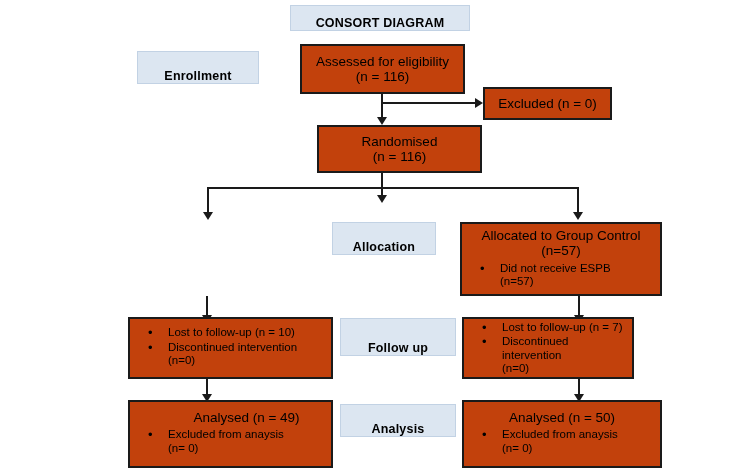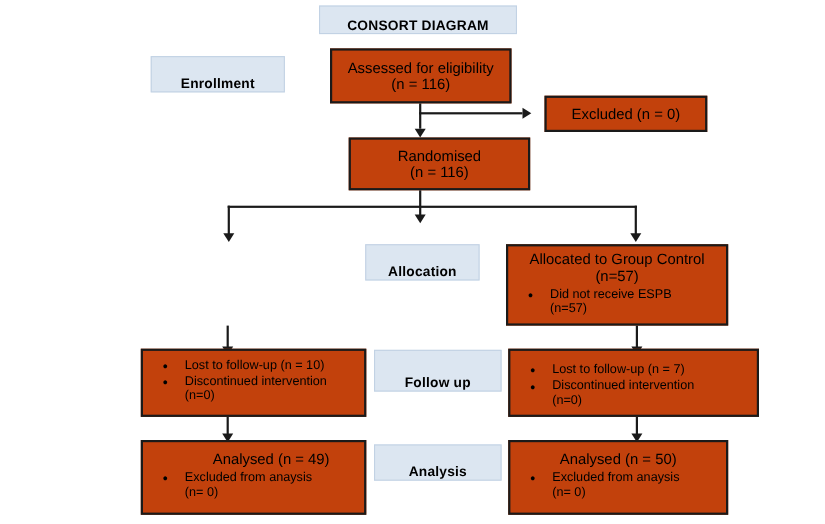--- a/index.html
+++ b/index.html
@@ -114,21 +114,21 @@
     <span>Enrollment</span>
   </div>
 
   <div class="box" style="left:300px; top:44px; width:165px; height:50px;">
     <div class="ctr">
       <span>Assessed for eligibility</span>
       <span class="l2">(n = 116)</span>
     </div>
   </div>
 
-  <div class="box" style="left:495px; top:87px; width:148px; height:33px;">
+  <div class="box" style="left:483px; top:87px; width:129px; height:33px;">
     <div class="ctr">
       <span>Excluded (n = 0)</span>
     </div>
   </div>
 
   <div class="box" style="left:317px; top:125px; width:165px; height:48px;">
     <div class="ctr">
       <span>Randomised</span>
       <span class="l2">(n = 116)</span>
     </div>
@@ -180,21 +180,21 @@
         <span>Discontinued intervention</span>
         <span class="cont">(n=0)</span>
       </li>
     </ul>
   </div>
 
   <div class="label-box" style="left:340px; top:318px; width:116px; height:38px;">
     <span>Follow up</span>
   </div>
 
-  <div class="box" style="left:462px; top:317px; width:228px; height:62px; justify-content:center;">
+  <div class="box" style="left:462px; top:317px; width:172px; height:62px; justify-content:flex-end;">
     <ul class="bullets" style="margin-top:7px;">
       <li>
         <span>Lost to follow-up (n = 7)</span>
       </li>
       <li>
         <span>Discontinued intervention</span>
         <span class="cont">(n=0)</span>
       </li>
     </ul>
   </div>

